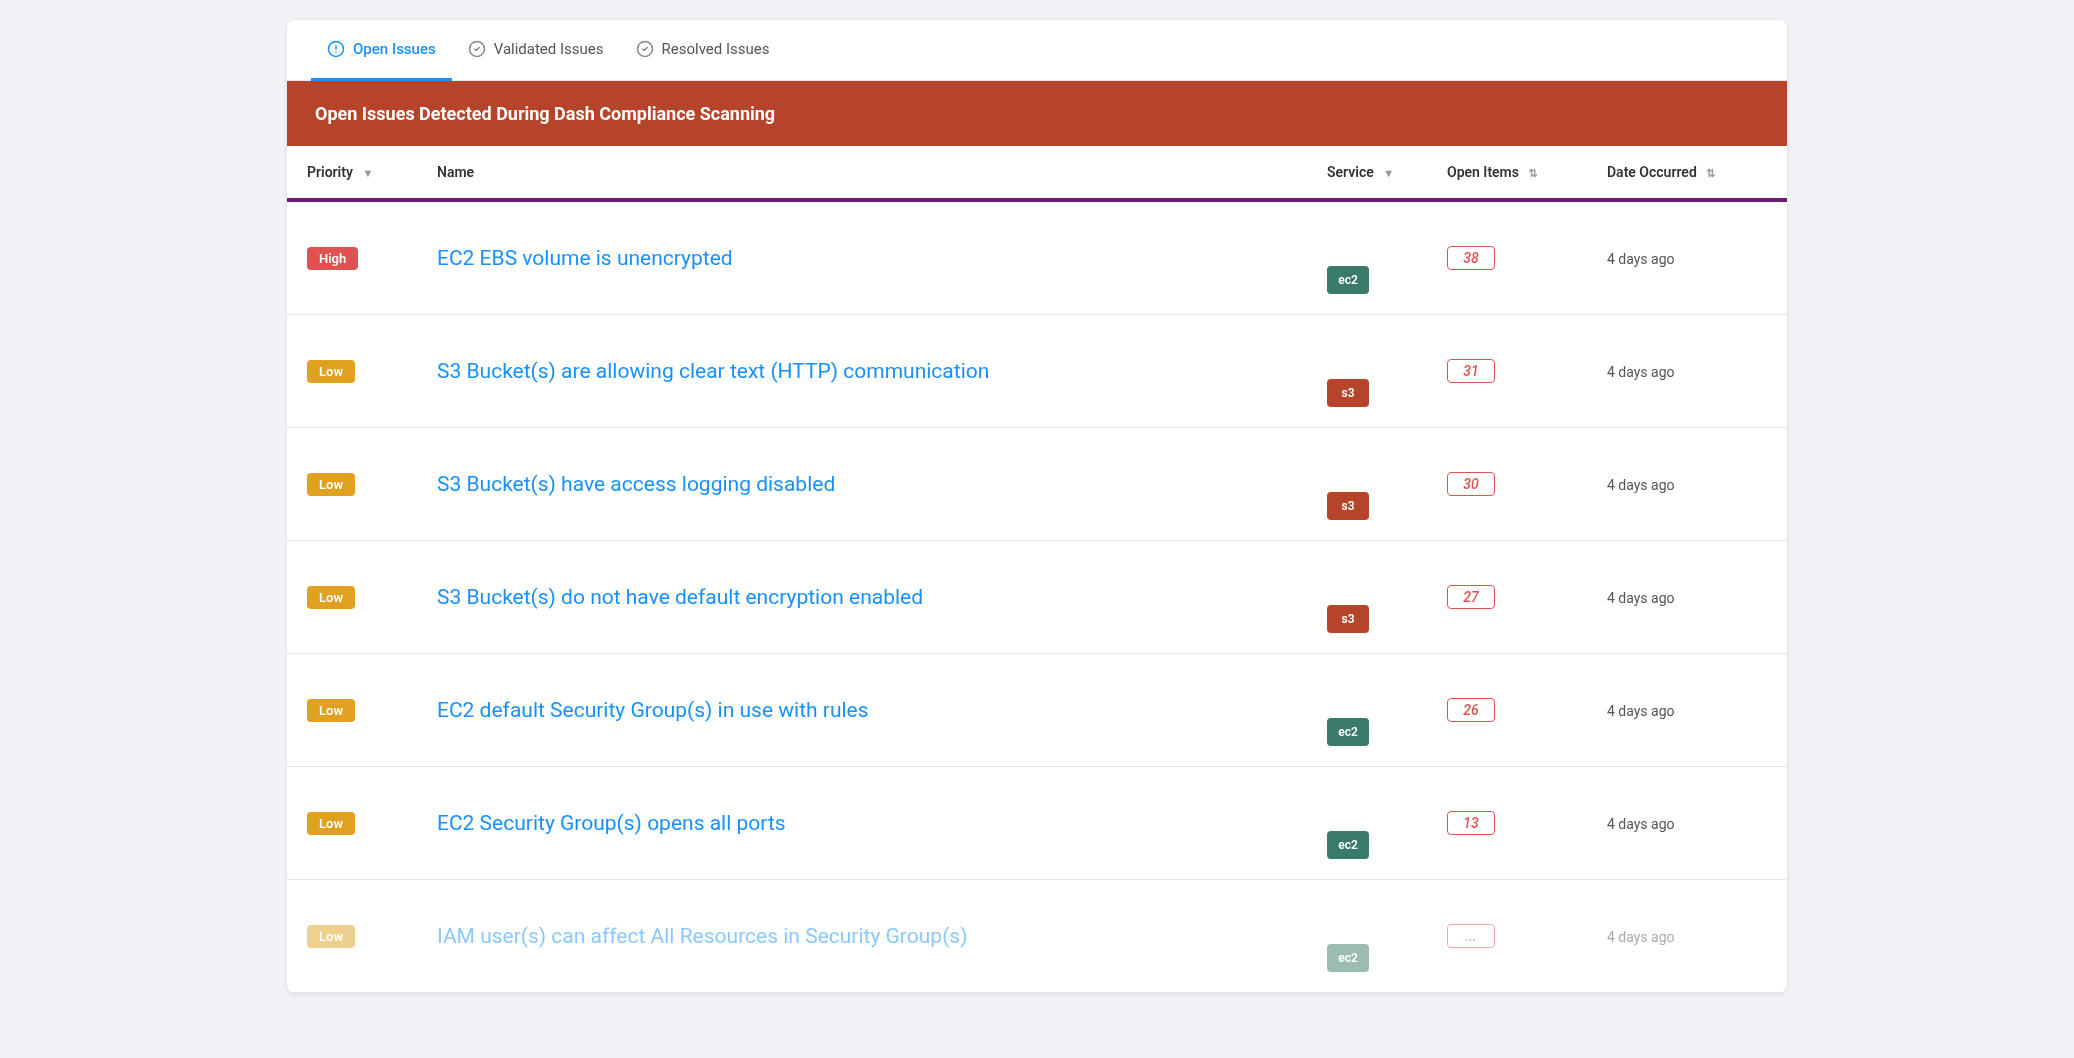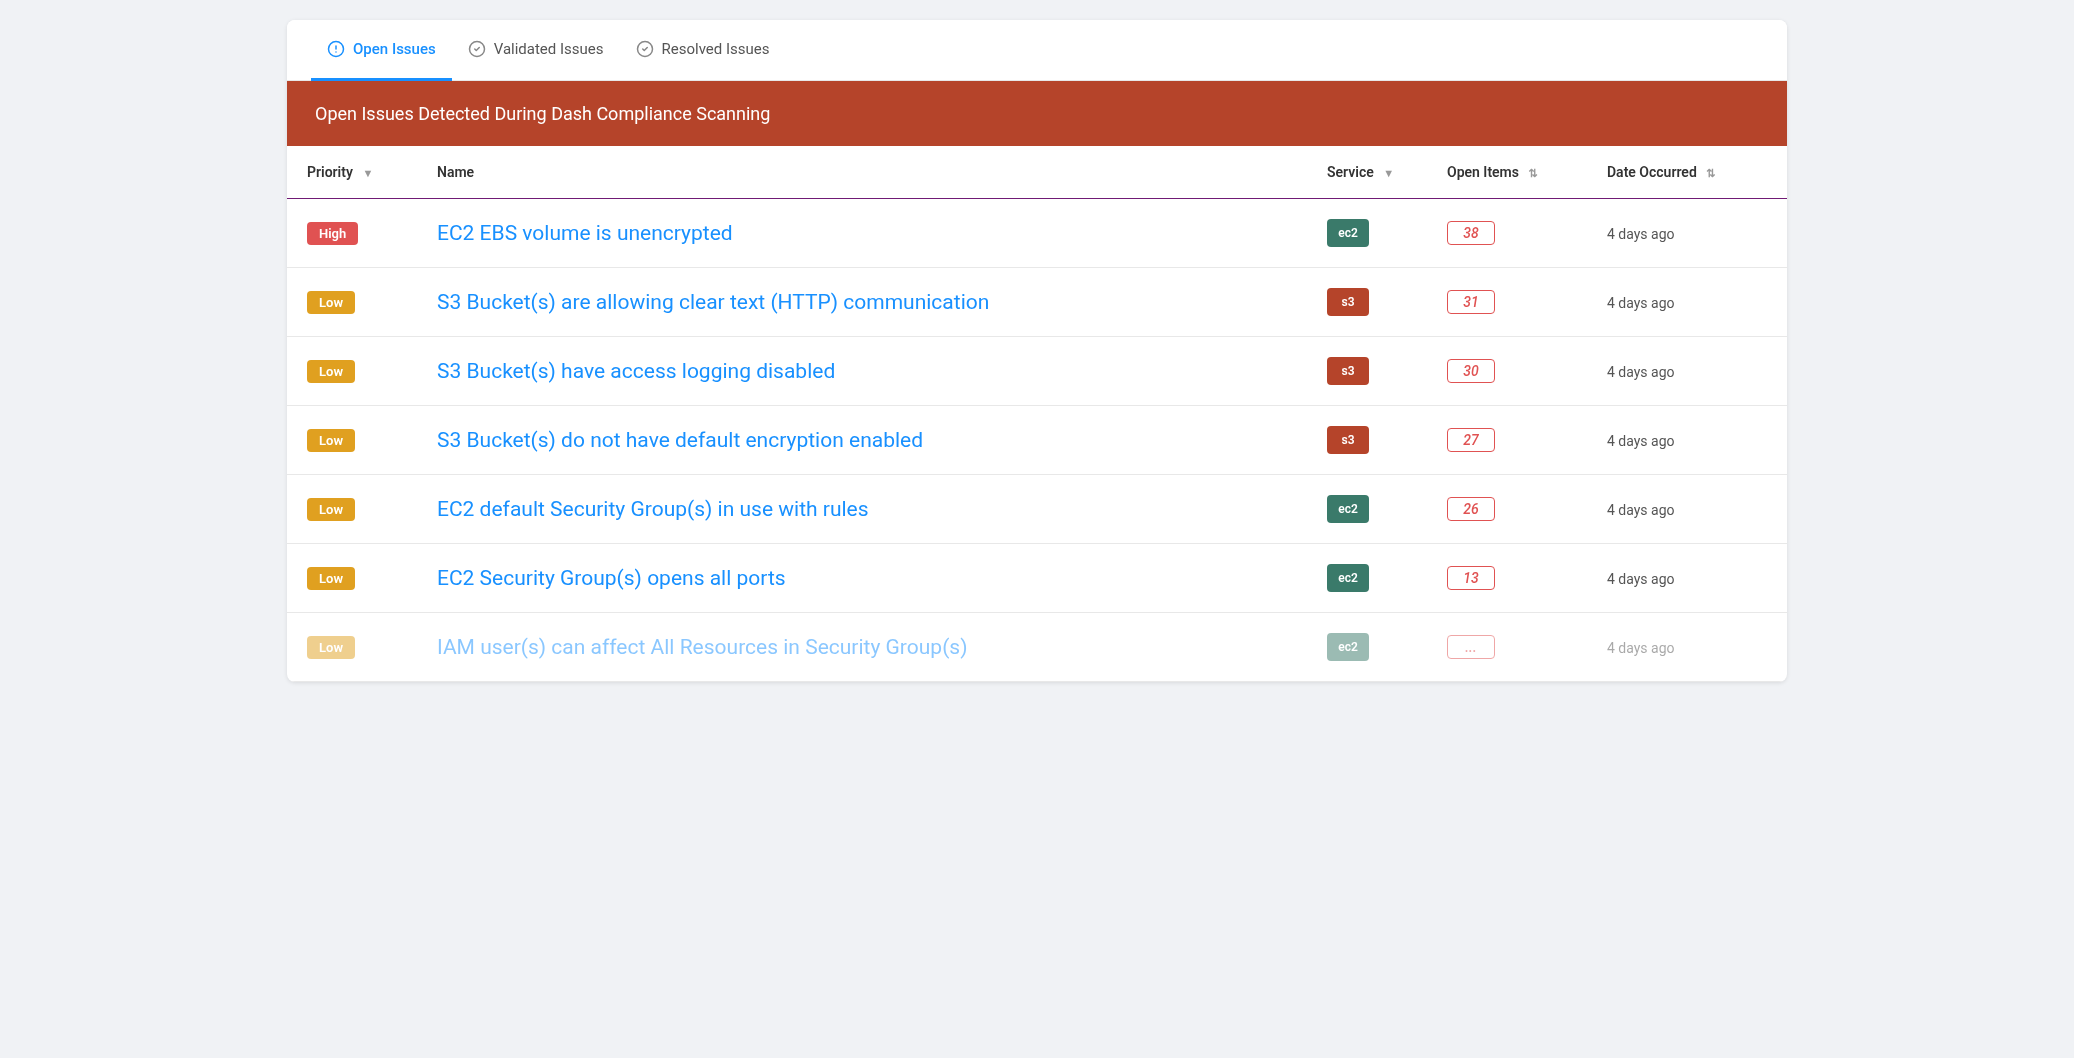--- a/index.html
+++ b/index.html
@@ -53,36 +53,36 @@
       align-items: center;
       justify-content: center;
     }
 
     
     .banner {
       background: #b5442a;
       color: #fff;
       padding: 22px 28px;
       font-size: 18px;
-      font-weight: 400;
+      font-weight: 700;
     }
 
     
     .table-wrapper {
       width: 100%;
       overflow-x: auto;
     }
 
     table {
       width: 100%;
       border-collapse: collapse;
     }
 
     thead tr {
-      border-bottom: 1px solid #701a75;
+      border-bottom: 4px solid #701a75;
     }
 
     th {
       padding: 18px 20px;
       text-align: left;
       font-weight: 600;
       font-size: 14px;
       color: #333;
       white-space: nowrap;
     }
@@ -129,20 +129,21 @@
     .service-badge {
       display: inline-flex;
       align-items: center;
       justify-content: center;
       width: 42px;
       height: 28px;
       border-radius: 4px;
       font-size: 12px;
       font-weight: 600;
       color: #fff;
+      margin-top: 44px;
     }
 
     .service-ec2 { background: #3a7a6a; }
     .service-s3 { background: #b5442a; }
 
     
     .items-count {
       display: inline-block;
       min-width: 48px;
       padding: 3px 10px;

